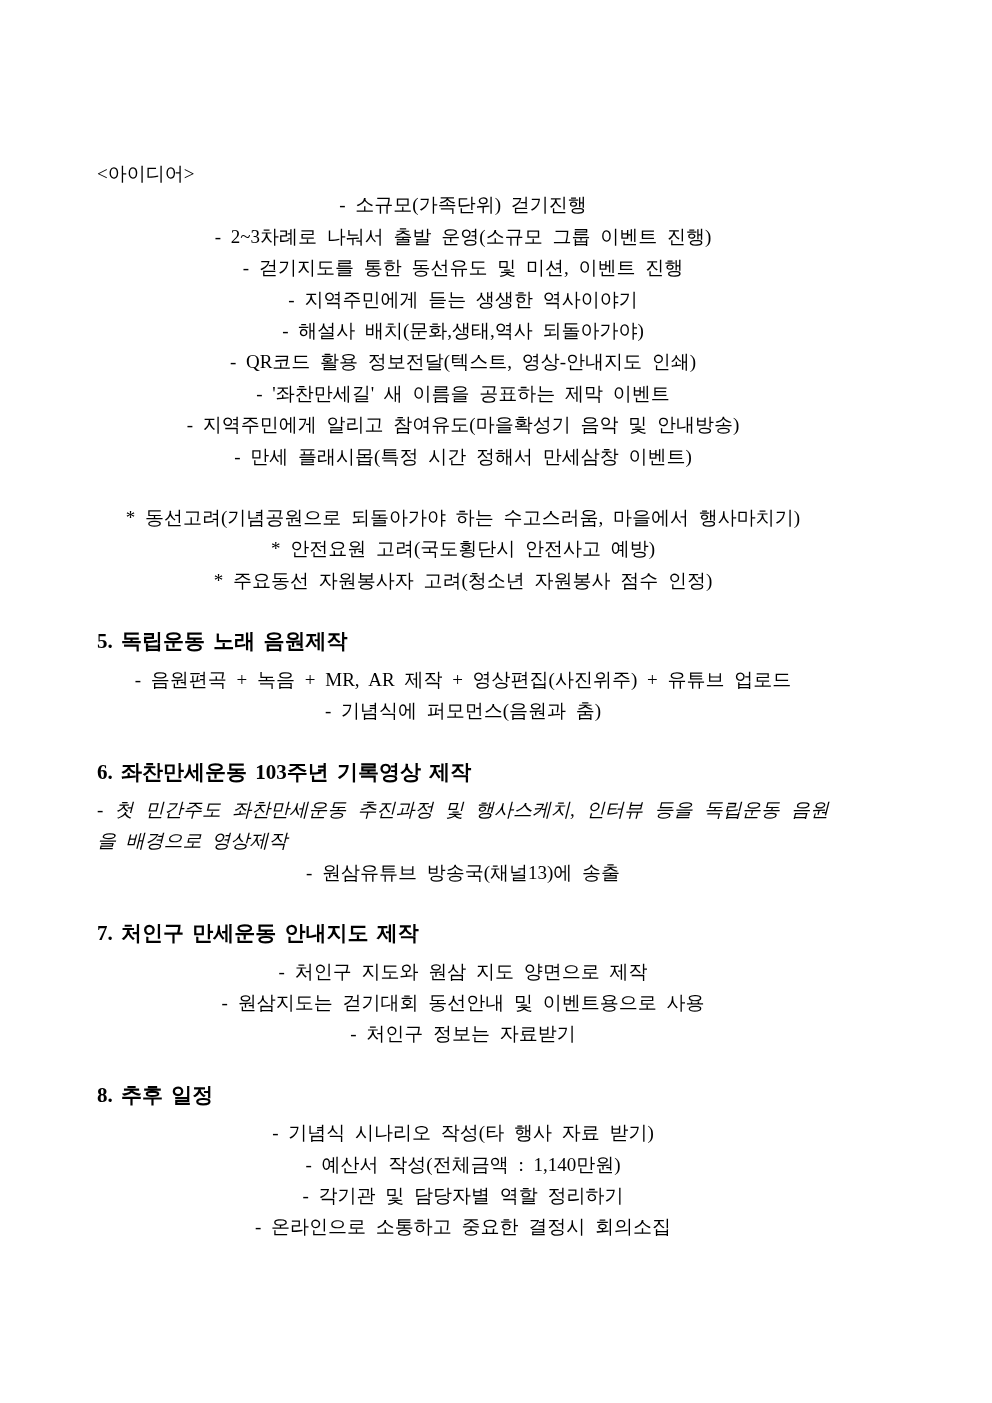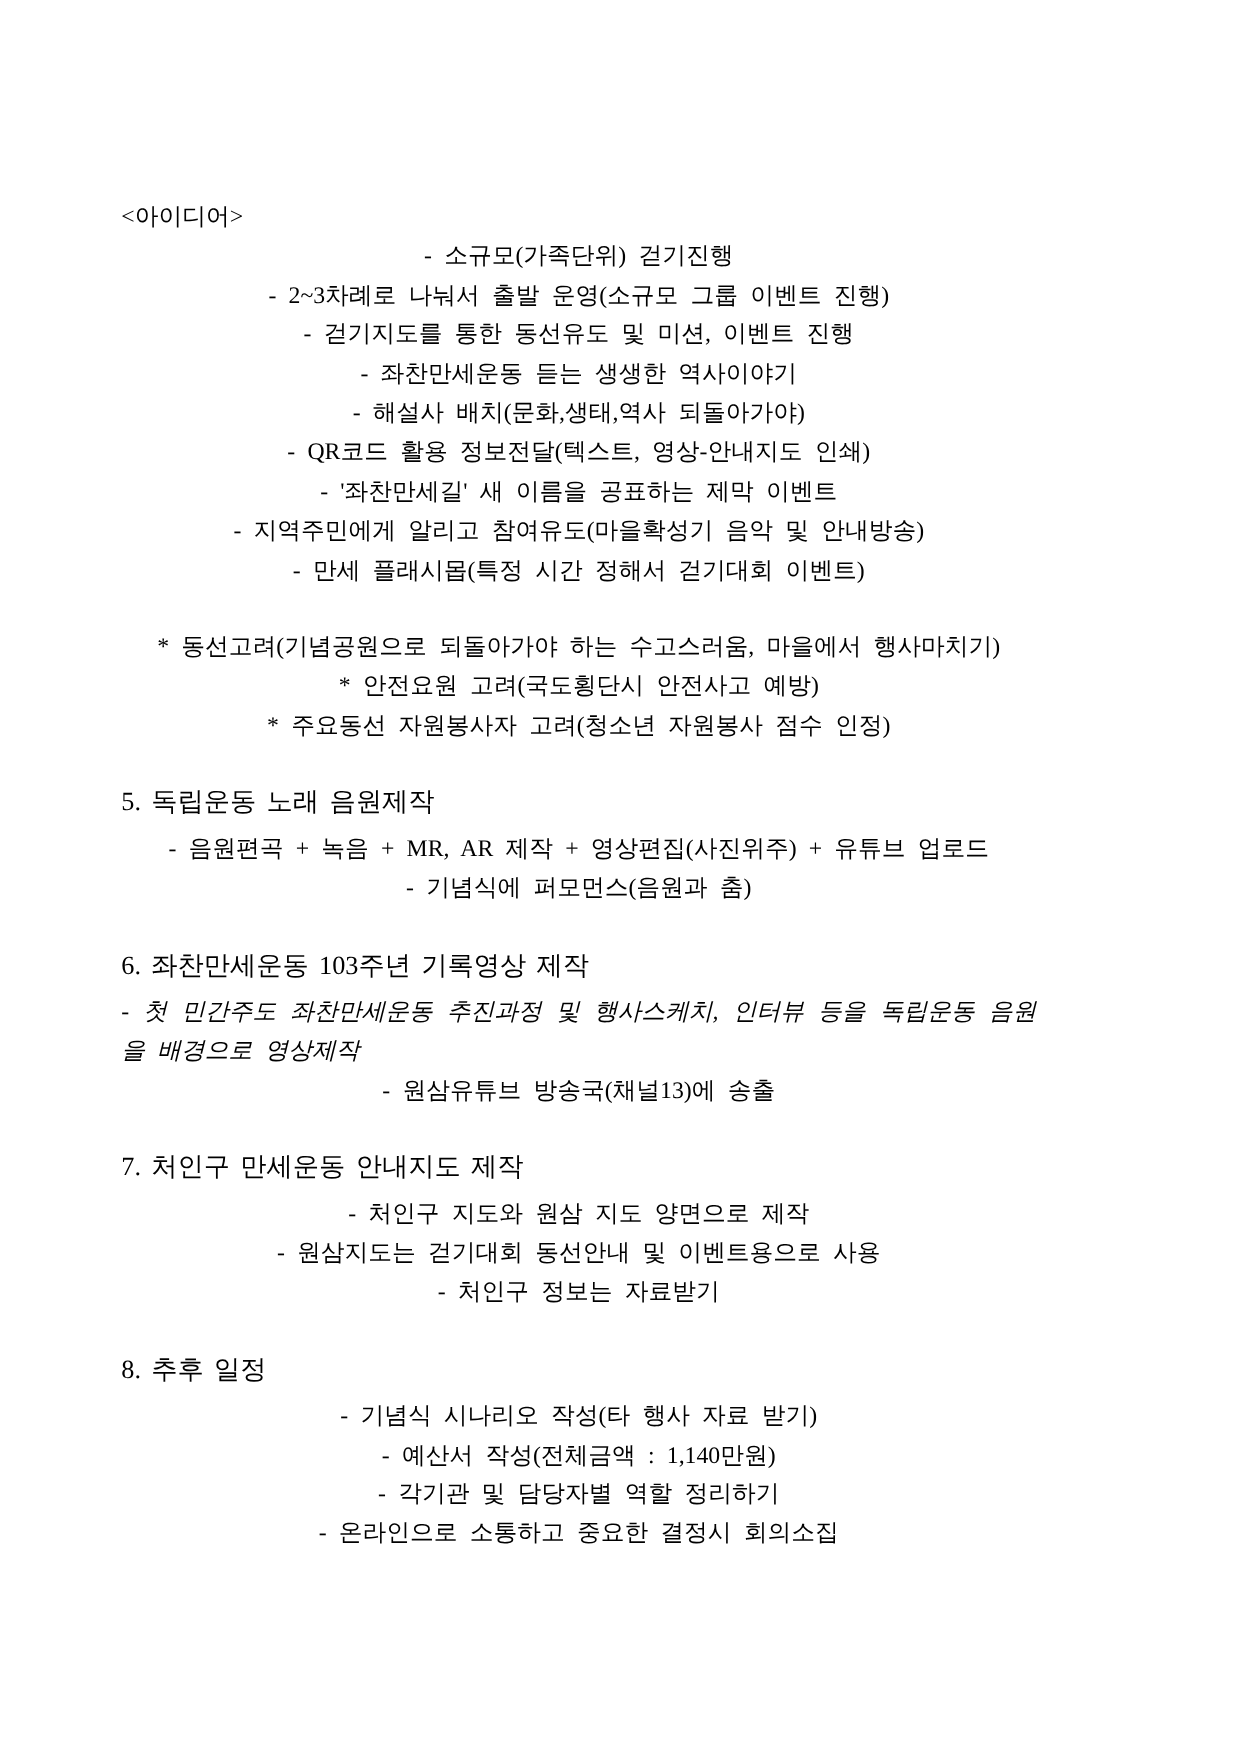--- a/index.html
+++ b/index.html
@@ -25,21 +25,21 @@
   }
   .section { margin: 0; }
   .section + .section { margin-top: 30px; }
   .section-title {
     margin: 0;
     font-weight: normal;
     font-size: 19px;
     line-height: 31.4px;
   }
   .section-title.bold {
-    font-weight: normal;
+    font-weight: bold;
     font-size: 21px;
     line-height: 31.4px;
     margin-bottom: 6px;
     word-spacing: 3px;
   }
   .line {
     margin: 0;
     text-align: center;
   }
   .line.justify {
@@ -50,26 +50,26 @@
 </style>
 </head>
 <body>
 
 <main class="page">
     <section class="section">
       <h2 class="section-title">&lt;아이디어&gt;</h2>
       <p class="line">- 소규모(가족단위) 걷기진행</p>
       <p class="line">- 2~3차례로 나눠서 출발 운영(소규모 그룹 이벤트 진행)</p>
       <p class="line">- 걷기지도를 통한 동선유도 및 미션, 이벤트 진행</p>
-      <p class="line">- 좌찬만세운동 듣는 생생한 역사이야기</p>
+      <p class="line">- 지역주민에게 듣는 생생한 역사이야기</p>
       <p class="line">- 해설사 배치(문화,생태,역사 되돌아가야)</p>
       <p class="line">- QR코드 활용 정보전달(텍스트, 영상-안내지도 인쇄)</p>
       <p class="line">- '좌찬만세길' 새 이름을 공표하는 제막 이벤트</p>
       <p class="line">- 지역주민에게 알리고 참여유도(마을확성기 음악 및 안내방송)</p>
-      <p class="line">- 만세 플래시몹(특정 시간 정해서 걷기대회 이벤트)</p>
+      <p class="line">- 만세 플래시몹(특정 시간 정해서 만세삼창 이벤트)</p>
     </section>
     <section class="section">
       <p class="line">* 동선고려(기념공원으로 되돌아가야 하는 수고스러움, 마을에서 행사마치기)</p>
       <p class="line">* 안전요원 고려(국도횡단시 안전사고 예방)</p>
       <p class="line">* 주요동선 자원봉사자 고려(청소년 자원봉사 점수 인정)</p>
     </section>
     <section class="section">
       <h2 class="section-title bold">5. 독립운동 노래 음원제작</h2>
       <p class="line">- 음원편곡 + 녹음 + MR, AR 제작 + 영상편집(사진위주) + 유튜브 업로드</p>
       <p class="line">- 기념식에 퍼모먼스(음원과 춤)</p>

